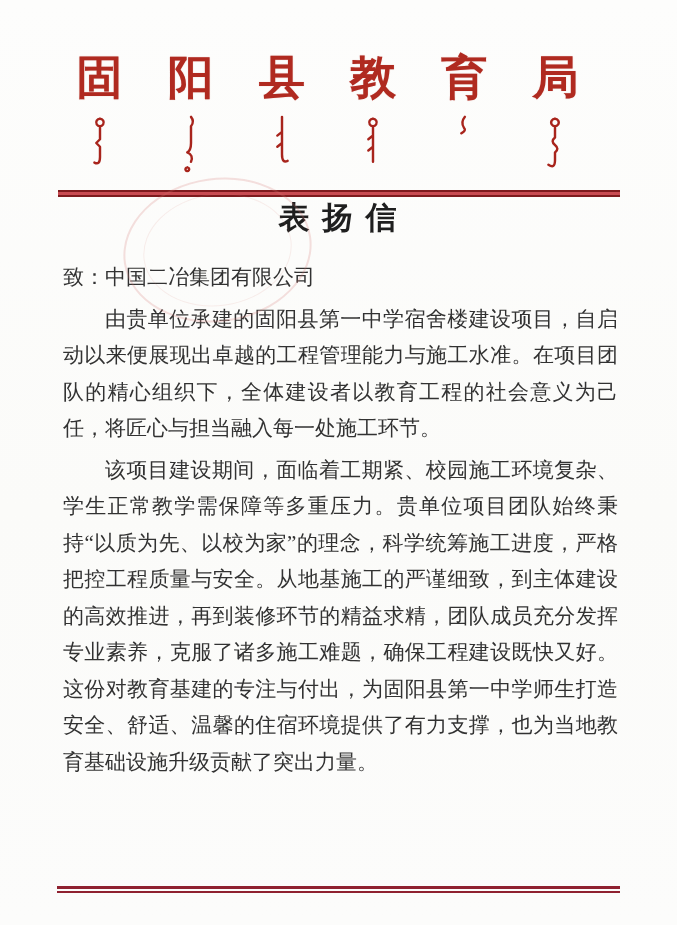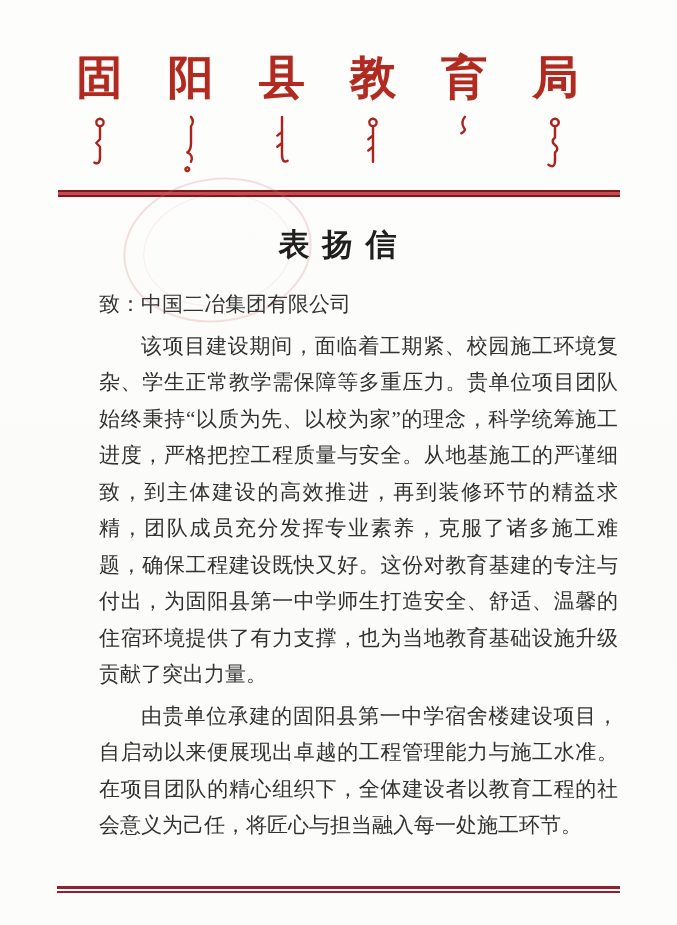--- a/index.html
+++ b/index.html
@@ -44,28 +44,27 @@
     border-radius:50%;
     transform:rotate(-8deg);
     pointer-events:none;
   }
   .stamp-ghost:after{
     content:"";position:absolute;left:18px;top:14px;right:18px;bottom:14px;
     border:1px solid rgba(214,120,116,.12);border-radius:50%;
   }
   
   .title{
-    margin-top:27px;
     text-align:center;
     font-family:"Liberation Sans","DejaVu Sans",sans-serif;
     font-size:31px;font-weight:700;color:#1f1f1f;
     letter-spacing:2px;
   }
   .body-block{
-    padding:0 59px 0 99px;
+    padding:0 59px 0 63px;
     color:#323232;
     font-size:21px;line-height:36.5px;
     text-align:justify;
   }
   .recipient{margin-top:20px;}
   .body-block p{margin:5px 0 0 0;text-indent:2em;}
 </style>
 </head>
 <body>
 
@@ -132,19 +131,19 @@
 
     </div>
   </div>
 
   <div class="rule-top"></div>
 
   <div class="title">表 扬 信</div>
 
   <div class="body-block">
     <div class="recipient">致：中国二冶集团有限公司</div>
+    <p>由贵单位承建的固阳县第一中学宿舍楼建设项目，自启动以来便展现出卓越的工程管理能力与施工水准。在项目团队的精心组织下，全体建设者以教育工程的社会意义为己任，将匠心与担当融入每一处施工环节。</p>
     <p>该项目建设期间，面临着工期紧、校园施工环境复杂、学生正常教学需保障等多重压力。贵单位项目团队始终秉持“以质为先、以校为家”的理念，科学统筹施工进度，严格把控工程质量与安全。从地基施工的严谨细致，到主体建设的高效推进，再到装修环节的精益求精，团队成员充分发挥专业素养，克服了诸多施工难题，确保工程建设既快又好。这份对教育基建的专注与付出，为固阳县第一中学师生打造安全、舒适、温馨的住宿环境提供了有力支撑，也为当地教育基础设施升级贡献了突出力量。</p>
-    <p>由贵单位承建的固阳县第一中学宿舍楼建设项目，自启动以来便展现出卓越的工程管理能力与施工水准。在项目团队的精心组织下，全体建设者以教育工程的社会意义为己任，将匠心与担当融入每一处施工环节。</p>
   </div>
 
   <div class="rule-bottom"></div>
 
 </div>
 
 </body></html>

